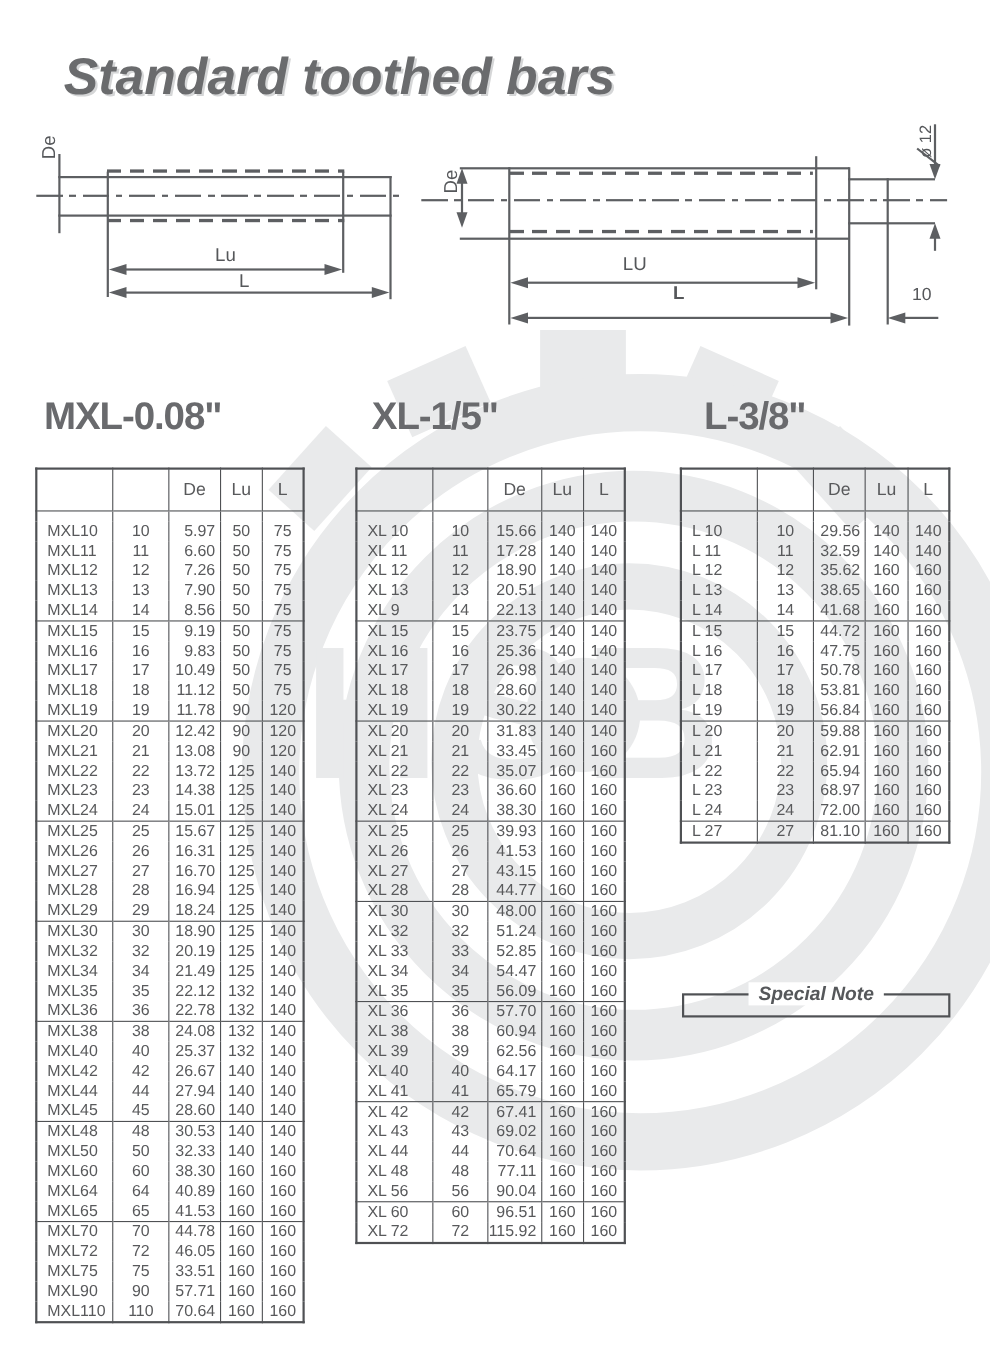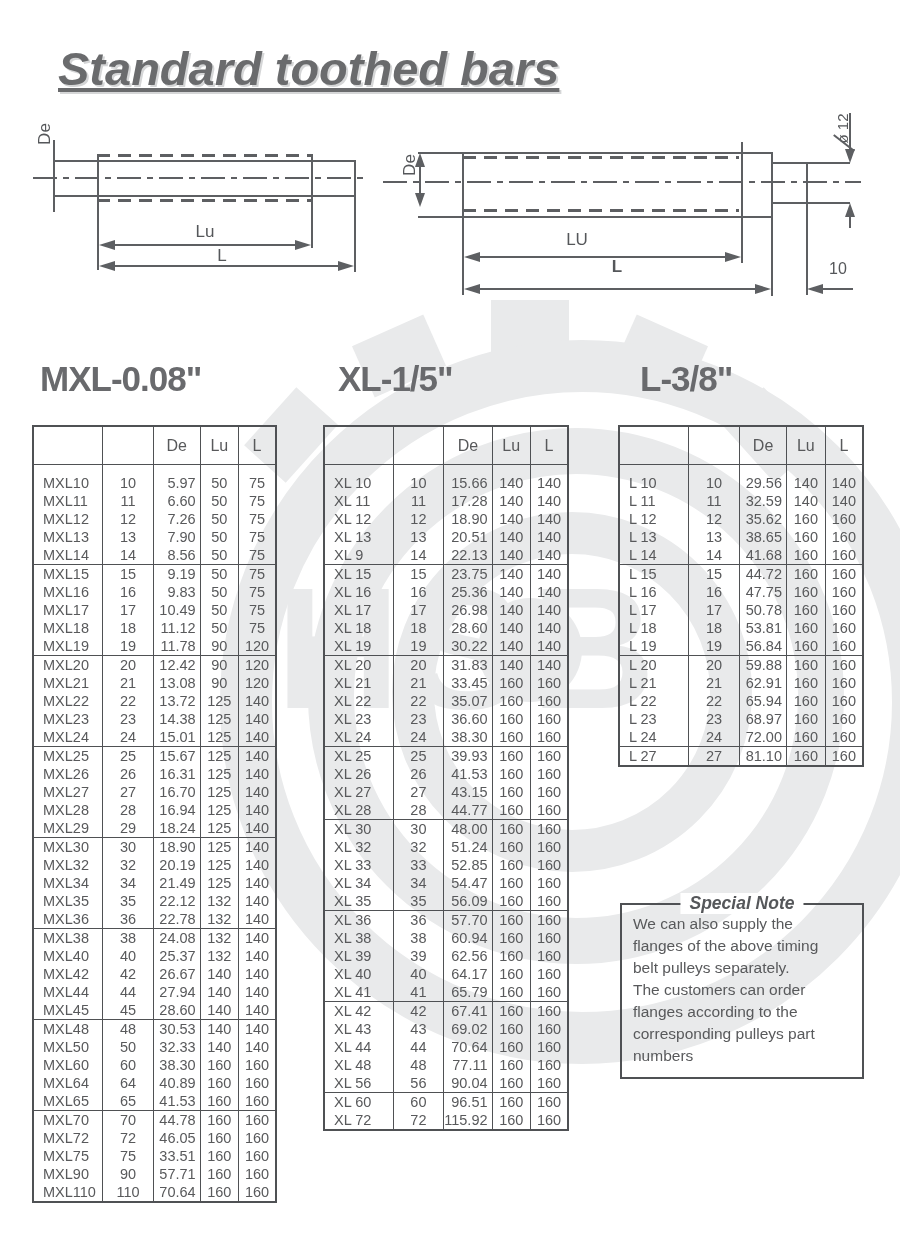--- a/index.html
+++ b/index.html
@@ -14,21 +14,21 @@
   .wm-ring3{left:392px;top:512px;width:276px;height:276px;border-width:42px;}
   .wm-core{position:absolute;left:478px;top:598px;width:104px;height:104px;border-radius:50%;background:#e9eaeb;}
   .wm-tooth{position:absolute;width:78px;height:56px;background:#e9eaeb;}
   .wm-letters{position:absolute;left:276px;top:562px;font-size:172px;line-height:1;font-weight:bold;
               letter-spacing:8px;color:#e9eaeb;}
 
   
   #content{position:absolute;inset:0;z-index:1;}
 
   .page-title{position:absolute;left:58px;top:10px;font-size:47px;font-weight:bold;font-style:italic;
-              color:#6a6b6d;letter-spacing:0px;text-shadow:2px 2px 0 #d5d6d7;text-decoration:underline;}
+              color:#6a6b6d;letter-spacing:0px;text-shadow:2px 2px 0 #d5d6d7;}
 
   
   .diag{position:absolute;}
   #diagL{left:25px;top:100px;width:352px;height:200px;}
   #diagR{left:383px;top:100px;width:495px;height:215px;}
   .hl,.vl{position:absolute;background:#5d5f62;}
   .hl{height:2px;}
   .vl{width:2px;}
   .dash{position:absolute;height:2.5px;background:repeating-linear-gradient(90deg,#5d5f62 0 13px,transparent 13px 21px);}
   .cline{position:absolute;height:2px;background:repeating-linear-gradient(90deg,#5d5f62 0 24px,transparent 24px 30px,#5d5f62 30px 36px,transparent 36px 42px);}
@@ -924,26 +924,17 @@
               <td class="c3">160</td>
               <td class="c4">160</td>
             </tr>
           </tbody>
         </table>
     </div>
 
     <div id="note">
       <div class="note-box">
         <div class="note-title">Special Note</div>
-        <div class="note-body">
-            <div class="note-line">We can also supply the</div>
-            <div class="note-line">flanges of the above timing</div>
-            <div class="note-line">belt pulleys separately.</div>
-            <div class="note-line">The customers can order</div>
-            <div class="note-line">flanges according to the</div>
-            <div class="note-line">corresponding pulleys part</div>
-            <div class="note-line">numbers</div>
-          </div>
       </div>
     </div>
 
   </div>
 </div>
 
 </body></html>

